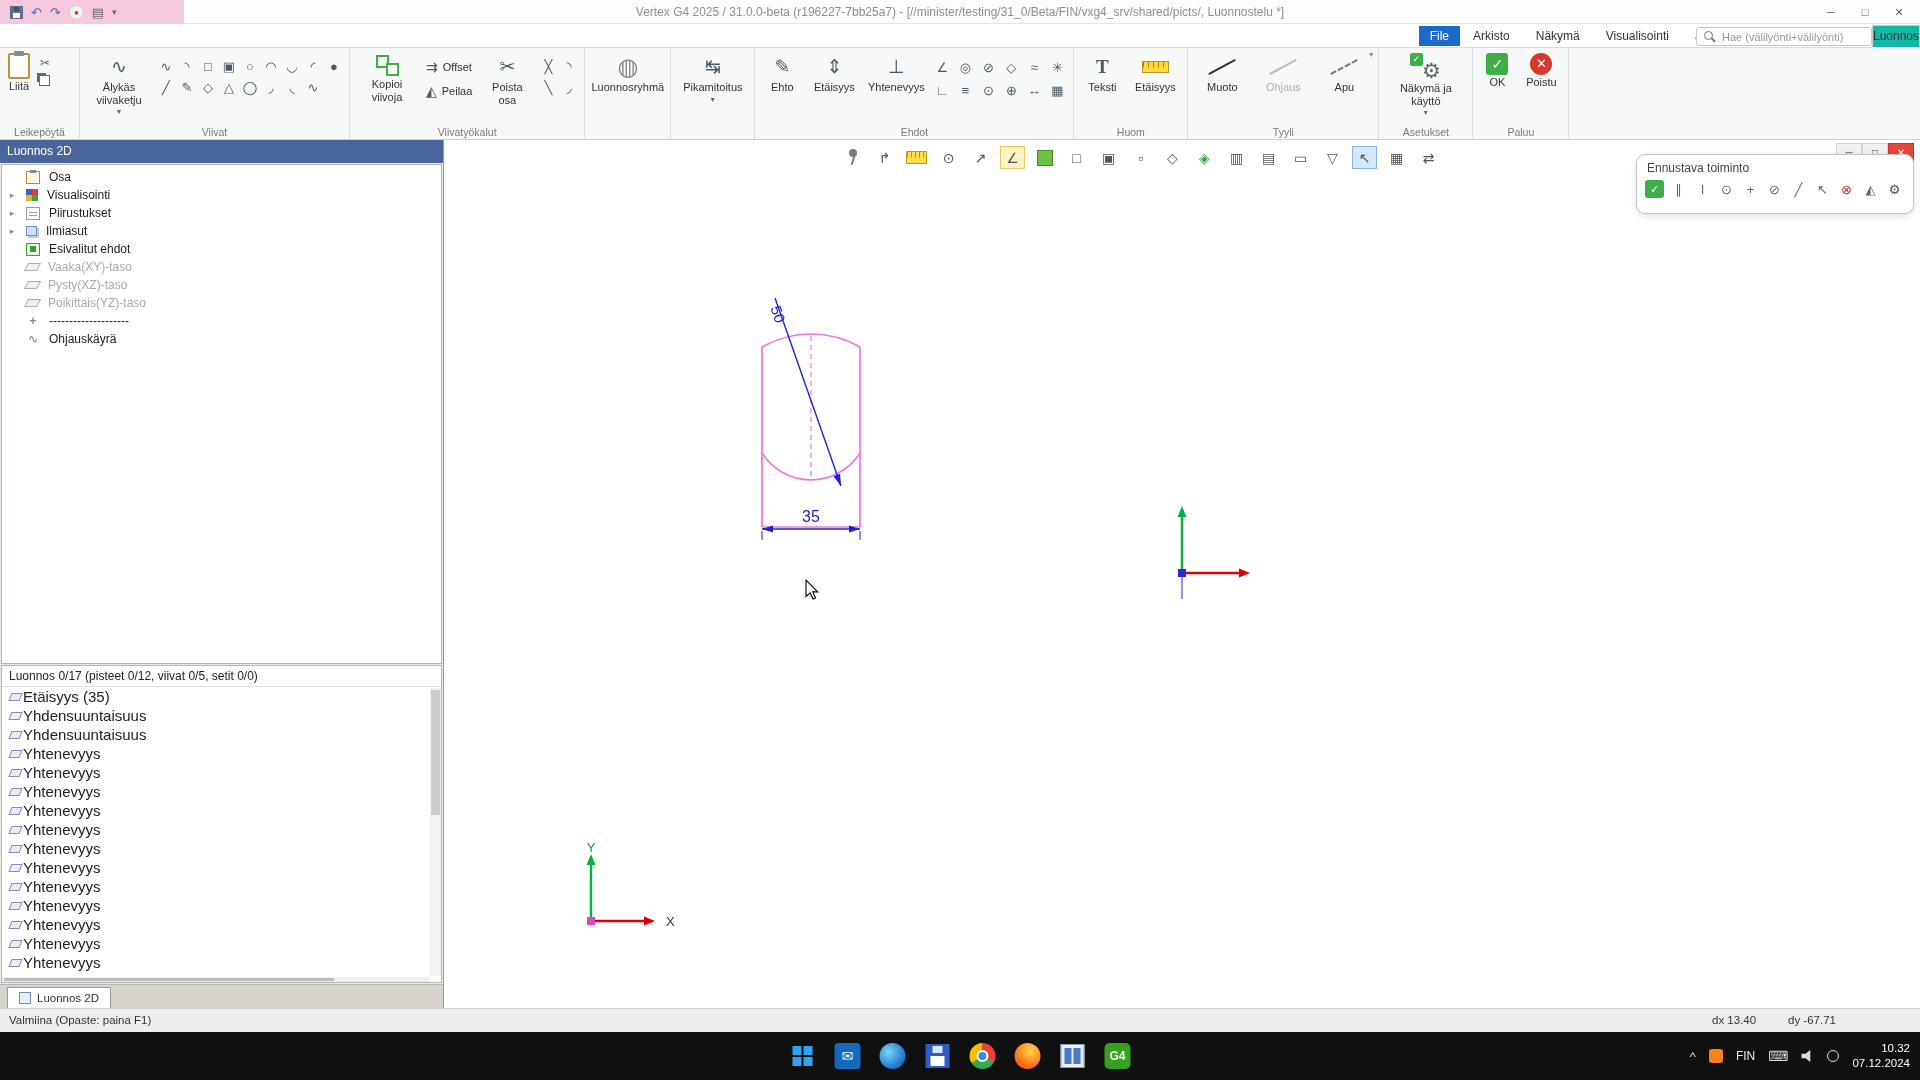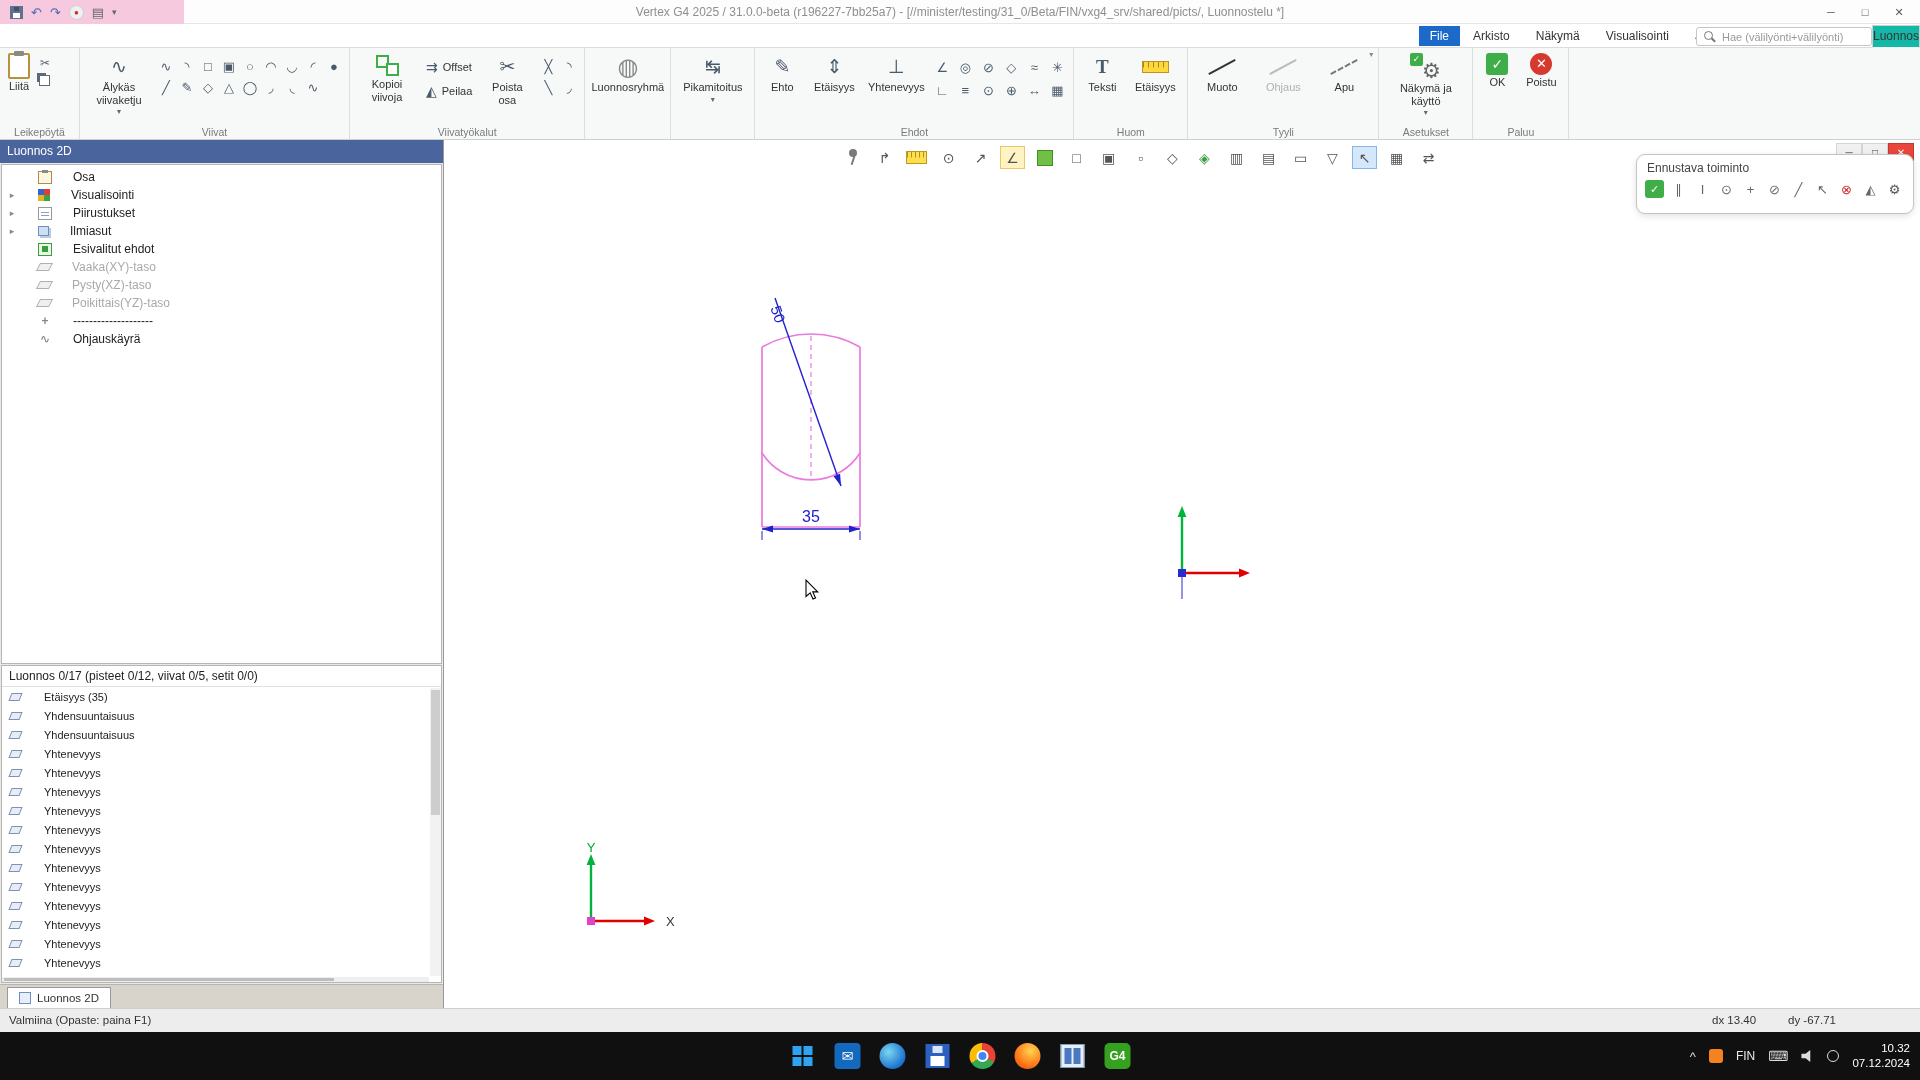--- a/index.html
+++ b/index.html
@@ -64,38 +64,38 @@
   .gear-check .c{position:absolute;left:0;top:0;width:13px;height:13px;background:#3fae49;color:#fff;font-size:9px;line-height:13px;text-align:center;border-radius:2px;}
   .ok-ic{width:22px;height:22px;background:#3fae49;border-radius:3px;color:#fff;font-size:14px;line-height:22px;text-align:center;}
   .del-ic{width:22px;height:22px;background:#d63a2f;border-radius:50%;color:#fff;font-size:13px;line-height:22px;text-align:center;}
   .tserif{font-family:"Liberation Serif",serif;font-weight:bold;font-size:22px;color:#222;}
   .tyyli-caret{position:absolute;top:2px;right:5px;font-size:8px;color:#888;}
 
   
   .sidebar{position:absolute;left:0;top:140px;width:444px;height:868px;background:#ece9e2;border-right:1px solid #999;display:flex;flex-direction:column;}
   .sb-header{height:23px;flex:none;background:#4a649e;color:#fff;font-size:12px;line-height:23px;padding-left:7px;}
   .sb-tree{flex:none;height:500px;background:#fff;border:1px solid #b5b5b5;margin:1px;padding-top:3px;overflow:hidden;}
-  .tree-row{display:flex;align-items:center;height:18px;padding-left:5px;gap:21px;font-size:12px;color:#222;cursor:default;}
+  .tree-row{display:flex;align-items:center;height:18px;padding-left:5px;gap:9px;font-size:12px;color:#222;cursor:default;}
   .tree-row.disabled{color:#a9a9a9;}
   .tree-arrow{width:10px;flex:none;font-size:9px;color:#888;text-align:center;}
   .ticon{width:14px;height:13px;flex:none;position:relative;display:flex;align-items:center;justify-content:center;font-size:12px;color:#777;}
   .ic-clipboard{border:1px solid #b08a4a;background:#fdf6e0;}
   .ic-clipboard::after{content:"";position:absolute;top:-2px;left:3px;width:6px;height:3px;background:#8a8a8a;}
   .ic-visual{background:conic-gradient(#e33b3b 0 25%,#3ba53b 25% 50%,#e0b62a 50% 75%,#3b62c9 75%);width:12px;height:12px;}
   .ic-drawing{border:1px solid #999;background:#fff;padding:2px;}
   .ic-drawing::before{content:"";width:100%;height:100%;background:repeating-linear-gradient(180deg,transparent 0 2px,#8aa2c0 2px 3px);}
   .ic-layers{width:11px;height:10px;background:#cfe0f5;border:1px solid #6a8fc0;box-shadow:2px 2px 0 rgba(106,143,192,.45);}
   .ic-conditions{border:1px solid #3a9e3a;background:#eaf6ea;}
   .ic-conditions::before{content:"";width:6px;height:6px;background:#3a9e3a;}
   .ic-plane{width:13px;height:8px;border:1px solid #b0b0b0;background:#f0f0f0;transform:skewX(-28deg);}
   .ic-axis{color:#888;font-weight:bold;}
   .ic-curve{color:#777;}
   .sb-constraints{flex:1;position:relative;background:#fff;border:1px solid #b5b5b5;margin:0 1px 1px;overflow:hidden;}
   .sb-list-header{height:21px;line-height:21px;font-size:12px;color:#222;padding-left:7px;border-bottom:1px solid #e0e0e0;}
-  .cons-row{height:19px;display:flex;align-items:center;gap:23px;padding-left:6px;font-size:11px;color:#222;cursor:default;}
+  .cons-row{height:19px;display:flex;align-items:center;gap:2px;padding-left:6px;font-size:15px;color:#222;cursor:default;}
   .plgram{width:11px;height:8px;flex:none;border:1px solid #7f8fb5;background:#e8ecf6;transform:skewX(-22deg);margin-left:2px;}
   .sb-scroll{position:absolute;right:0;top:22px;bottom:6px;width:11px;background:#f2f2f2;}
   .sb-scroll .thumb{position:absolute;top:2px;left:1px;width:9px;height:125px;background:#cdcdcd;}
   .sb-hscroll{position:absolute;left:0;right:12px;bottom:0;height:5px;background:#efefef;}
   .sb-hscroll .thumb{position:absolute;left:2px;top:1px;height:3px;width:330px;background:#bdbdbd;}
   .sb-tabstrip{height:24px;flex:none;background:#d8d4cb;border-top:1px solid #b5b5b5;display:flex;align-items:flex-end;padding-left:7px;}
   .sb-tab{height:21px;background:#fff;border:1px solid #9a9a9a;border-bottom:none;display:flex;align-items:center;gap:6px;padding:0 11px;font-size:11.5px;cursor:default;}
   .tab-ic{width:12px;height:12px;background:#e8eef8;border:1px solid #6a8fc0;}
 
   

